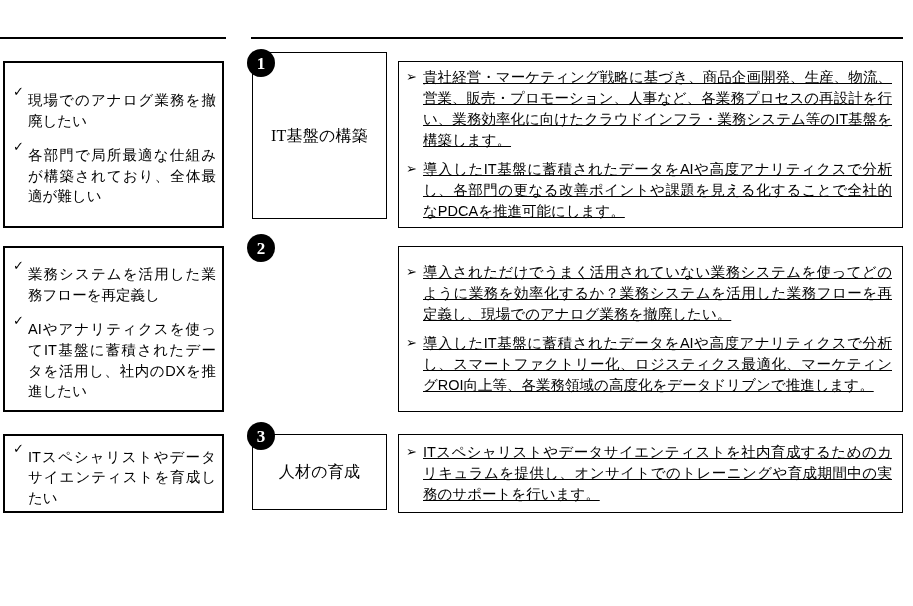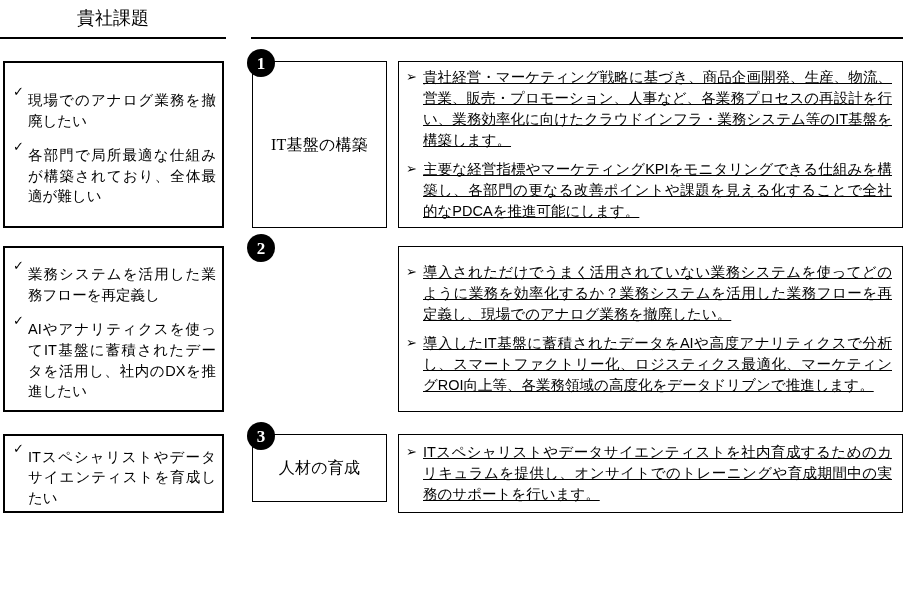--- a/index.html
+++ b/index.html
@@ -136,50 +136,49 @@
     justify-content: center;
     line-height: 1;
     z-index: 5;
   }
 </style>
 </head>
 <body>
 
 <div id="page">
 
-  <div class="col-header" id="header-left">貴社課題</div>
 
   <div class="header-rule" id="rule-left"></div>
   <div class="header-rule" id="rule-right"></div>
 
   <div class="box issues" id="issues-1" style="left:3px; top:61px; width:221px; height:167px;">
     <div class="issue-item">
       <span class="bullet">✓</span>
       <span class="txt">現場でのアナログ業務を撤廃したい</span>
     </div>
     <div class="issue-item">
       <span class="bullet">✓</span>
       <span class="txt">各部門で局所最適な仕組みが構築されており、全体最適が難しい</span>
     </div>
   </div>
 
   <div class="badge" id="badge-1" style="left:247px; top:49px;">1</div>
 
-  <div class="box theme thin" id="theme-1" style="left:252px; top:61px; width:135px; height:167px;">
+  <div class="box theme thin" id="theme-1" style="left:252px; top:52px; width:135px; height:167px;">
     <span class="theme-label">IT基盤の構築</span>
   </div>
 
   <div class="box details thin" id="details-1" style="left:398px; top:61px; width:505px; height:167px;">
     <div class="detail-item">
       <span class="bullet">➢</span>
       <span class="txt">貴社経営・マーケティング戦略に基づき、商品企画開発、生産、物流、営業、販売・プロモーション、人事など、各業務プロセスの再設計を行い、業務効率化に向けたクラウドインフラ・業務システム等のIT基盤を構築します。</span>
     </div>
     <div class="detail-item">
       <span class="bullet">➢</span>
-      <span class="txt">主要な経営指標やマーケティングKPIをモニタリングできる仕組みを構築し、各部門の更なる改善ポイントや課題を見える化することで全社的なPDCAを推進可能にします。</span>
+      <span class="txt">導入したIT基盤に蓄積されたデータをAIや高度アナリティクスで分析し、各部門の更なる改善ポイントや課題を見える化することで全社的なPDCAを推進可能にします。</span>
     </div>
   </div>
 
   <div class="box issues" id="issues-2" style="left:3px; top:246px; width:221px; height:166px;">
     <div class="issue-item">
       <span class="bullet">✓</span>
       <span class="txt">業務システムを活用した業務フローを再定義し</span>
     </div>
     <div class="issue-item">
       <span class="bullet">✓</span>
@@ -203,21 +202,21 @@
 
   <div class="box issues" id="issues-3" style="left:3px; top:434px; width:221px; height:79px;">
     <div class="issue-item">
       <span class="bullet">✓</span>
       <span class="txt">ITスペシャリストやデータサイエンティストを育成したい</span>
     </div>
   </div>
 
   <div class="badge" id="badge-3" style="left:247px; top:422px;">3</div>
 
-  <div class="box theme thin" id="theme-3" style="left:252px; top:434px; width:135px; height:68px;">
+  <div class="box theme thin" id="theme-3" style="left:252px; top:434px; width:135px; height:76px;">
     <span class="theme-label">人材の育成</span>
   </div>
 
   <div class="box details thin" id="details-3" style="left:398px; top:434px; width:505px; height:79px;">
     <div class="detail-item">
       <span class="bullet">➢</span>
       <span class="txt">ITスペシャリストやデータサイエンティストを社内育成するためのカリキュラムを提供し、オンサイトでのトレーニングや育成期間中の実務のサポートを行います。</span>
     </div>
   </div>
 

